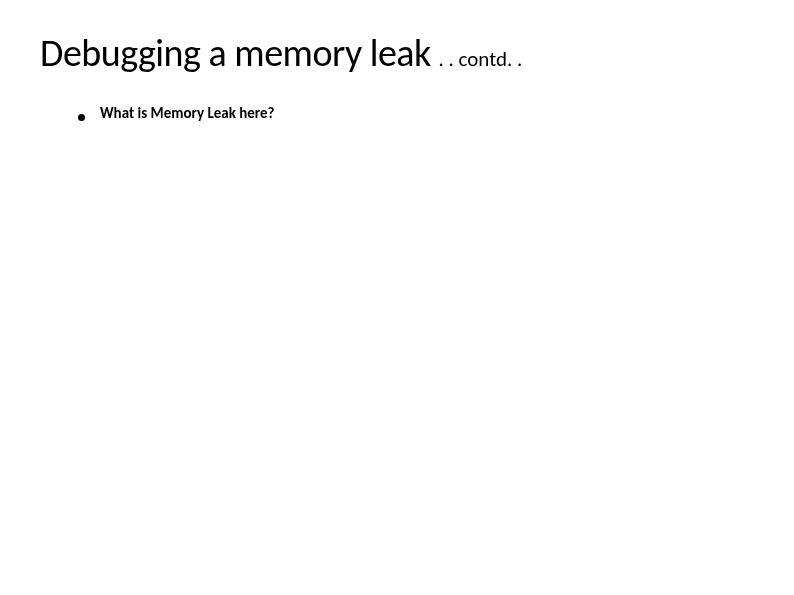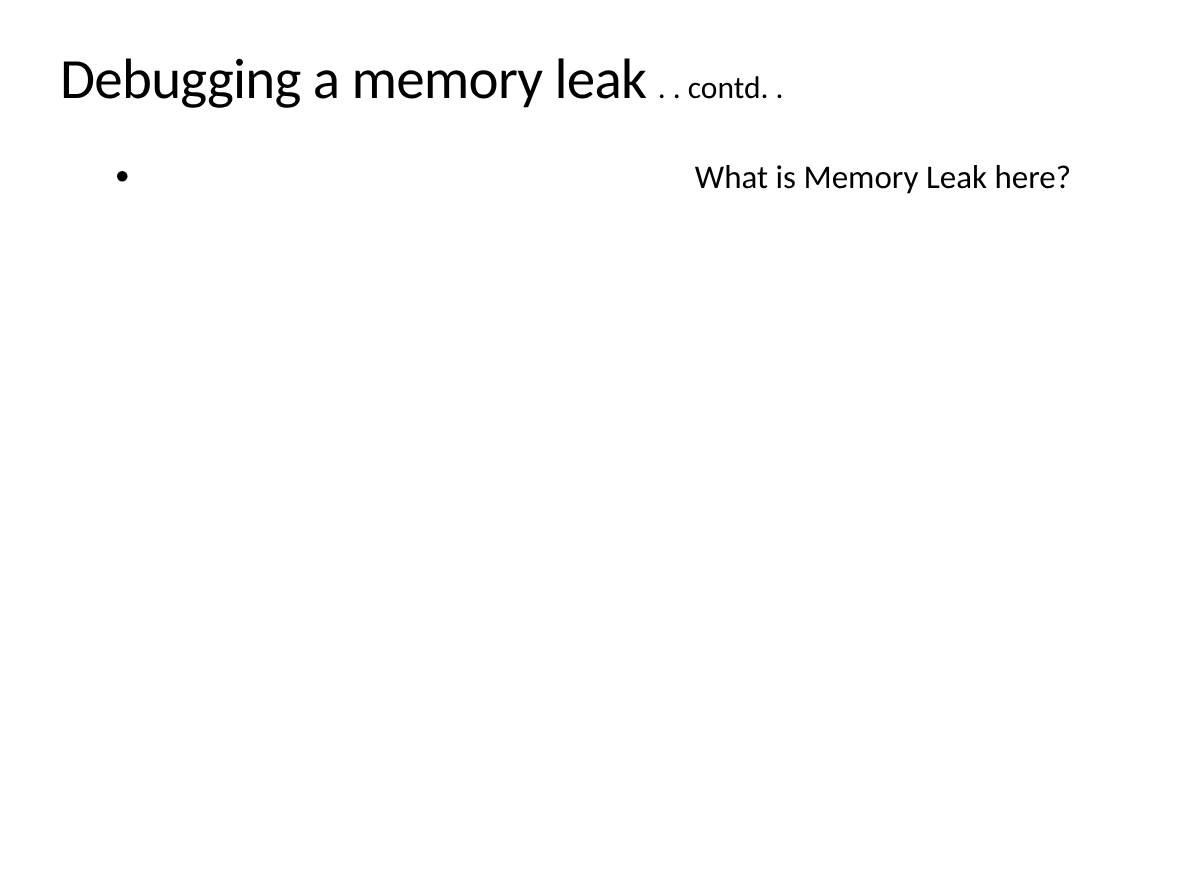--- a/index.html
+++ b/index.html
@@ -33,24 +33,23 @@
     display: inline;
     margin-left: 4px;
     vertical-align: baseline;
   }
   .body {
     padding-left: 60px;
     padding-right: 40px;
   }
   .bullet-item {
     position: relative;
-    font-size: 22px;
+    font-size: 15px;
     line-height: 1.28;
-    font-weight: 400;
-    text-align: right;
+    font-weight: 700;
   }
   .bullet-dot {
     position: absolute;
     left: -22px;
     top: 10px;
     width: 7px;
     height: 7px;
     background: #000;
     border-radius: 50%;
   }

